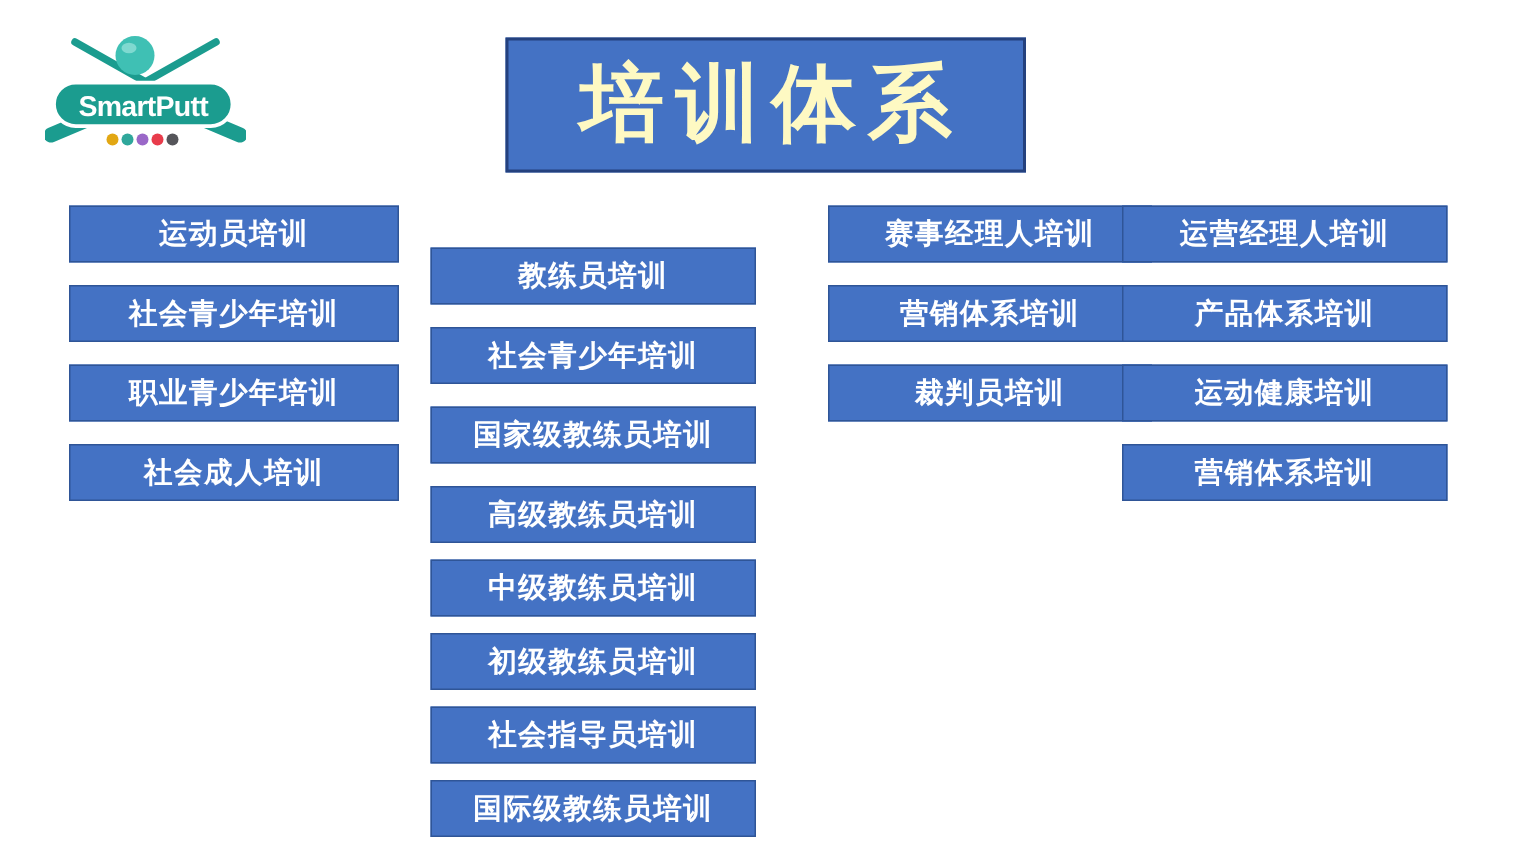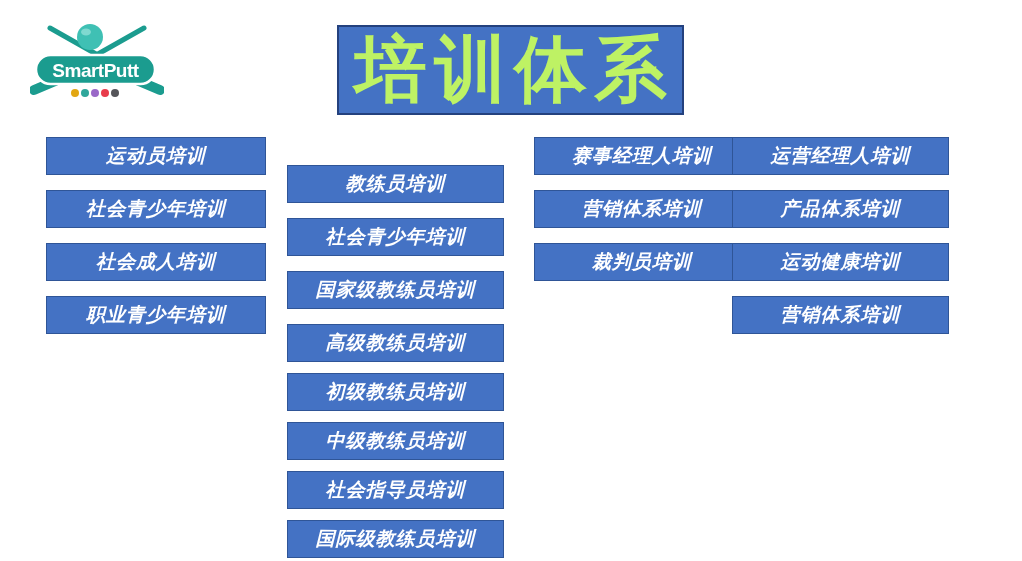--- a/index.html
+++ b/index.html
@@ -13,30 +13,30 @@
 
   
   .logo { position:absolute; left:30px; top:20px; width:134px; height:88px; }
 
   
   .title-box {
     position:absolute; left:337px; top:25px; width:347px; height:90px;
     background:#4472C4; border:2px solid #24417E;
     box-sizing:border-box;
     display:flex; align-items:center; justify-content:center;
-    color:#bef264; font-size:72px; font-weight:bold;
+    color:#fef9c3; font-size:56px; font-weight:bold;
     letter-spacing:8px; padding-left:8px;
   }
 
   
-  .col { position:absolute; top:137px; display:flex; flex-direction:column;font-style:italic; }
+  .col { position:absolute; top:137px; display:flex; flex-direction:column; }
   #col-athlete   { left:46px;  width:220px; }
   #col-coach     { left:287px; width:217px;margin-top:28px; }
-  #col-event     { left:534px; width:216px; }
-  #col-operation { left:732px; width:217px; }
+  #col-event     { left:552px; width:216px; }
+  #col-operation { left:748px; width:217px; }
 
   .item-btn {
     height:38px; box-sizing:border-box;
     background:#4472C4; border:1.5px solid #2F5597;
     color:#ffffff; font-size:19px; font-weight:bold;
     display:flex; align-items:center; justify-content:center;
     letter-spacing:1px; cursor:default;
     flex:0 0 auto;
   }
   .col .item-btn + .item-btn { margin-top:15px; }
@@ -70,31 +70,31 @@
       <circle cx="85" cy="73" r="4" fill="#55555A"></circle>
     </g>
   </svg>
 </div>
 
 <div class="title-box">培训体系</div>
 
 <div class="col" id="col-athlete">
   <div class="item-btn">运动员培训</div>
   <div class="item-btn">社会青少年培训</div>
+  <div class="item-btn">职业青少年培训</div>
   <div class="item-btn">社会成人培训</div>
-  <div class="item-btn">职业青少年培训</div>
 </div>
 
 <div class="col" id="col-coach">
   <div class="item-btn">教练员培训</div>
   <div class="item-btn">社会青少年培训</div>
   <div class="item-btn">国家级教练员培训</div>
   <div class="item-btn">高级教练员培训</div>
+  <div class="item-btn">中级教练员培训</div>
   <div class="item-btn">初级教练员培训</div>
-  <div class="item-btn">中级教练员培训</div>
   <div class="item-btn">社会指导员培训</div>
   <div class="item-btn">国际级教练员培训</div>
 </div>
 
 <div class="col" id="col-event">
   <div class="item-btn">赛事经理人培训</div>
   <div class="item-btn">营销体系培训</div>
   <div class="item-btn">裁判员培训</div>
 </div>
 

